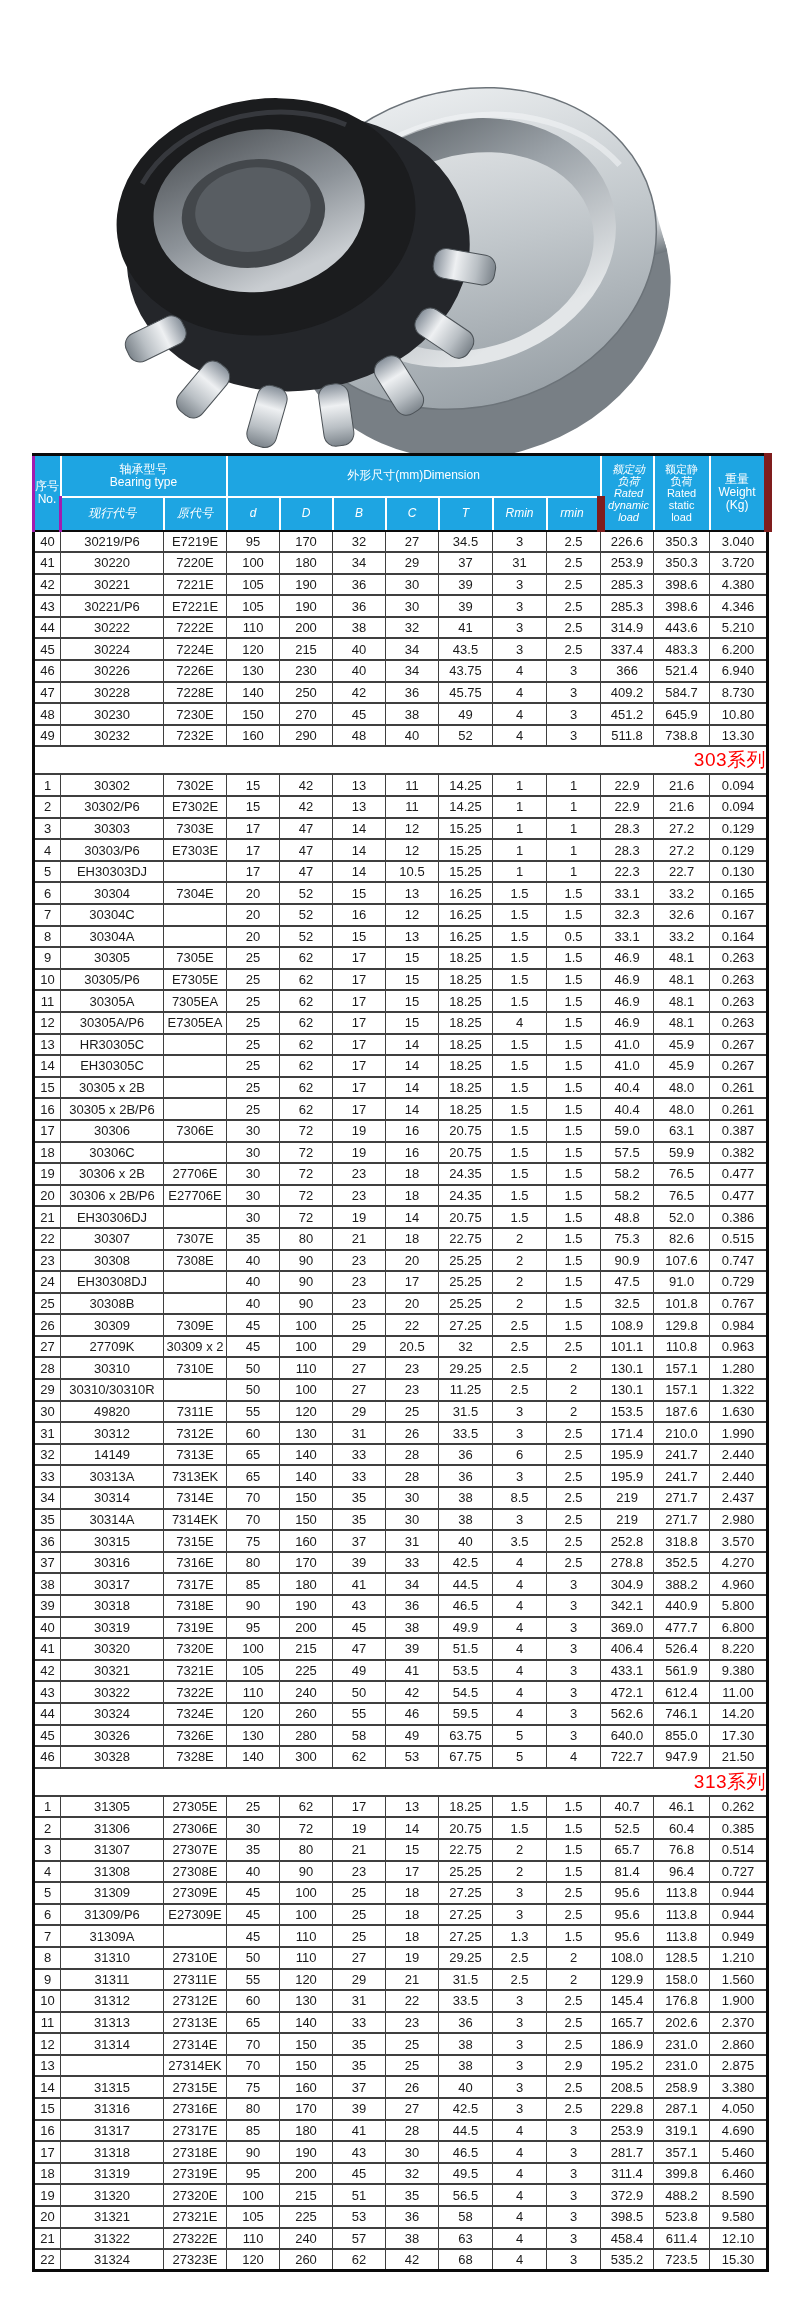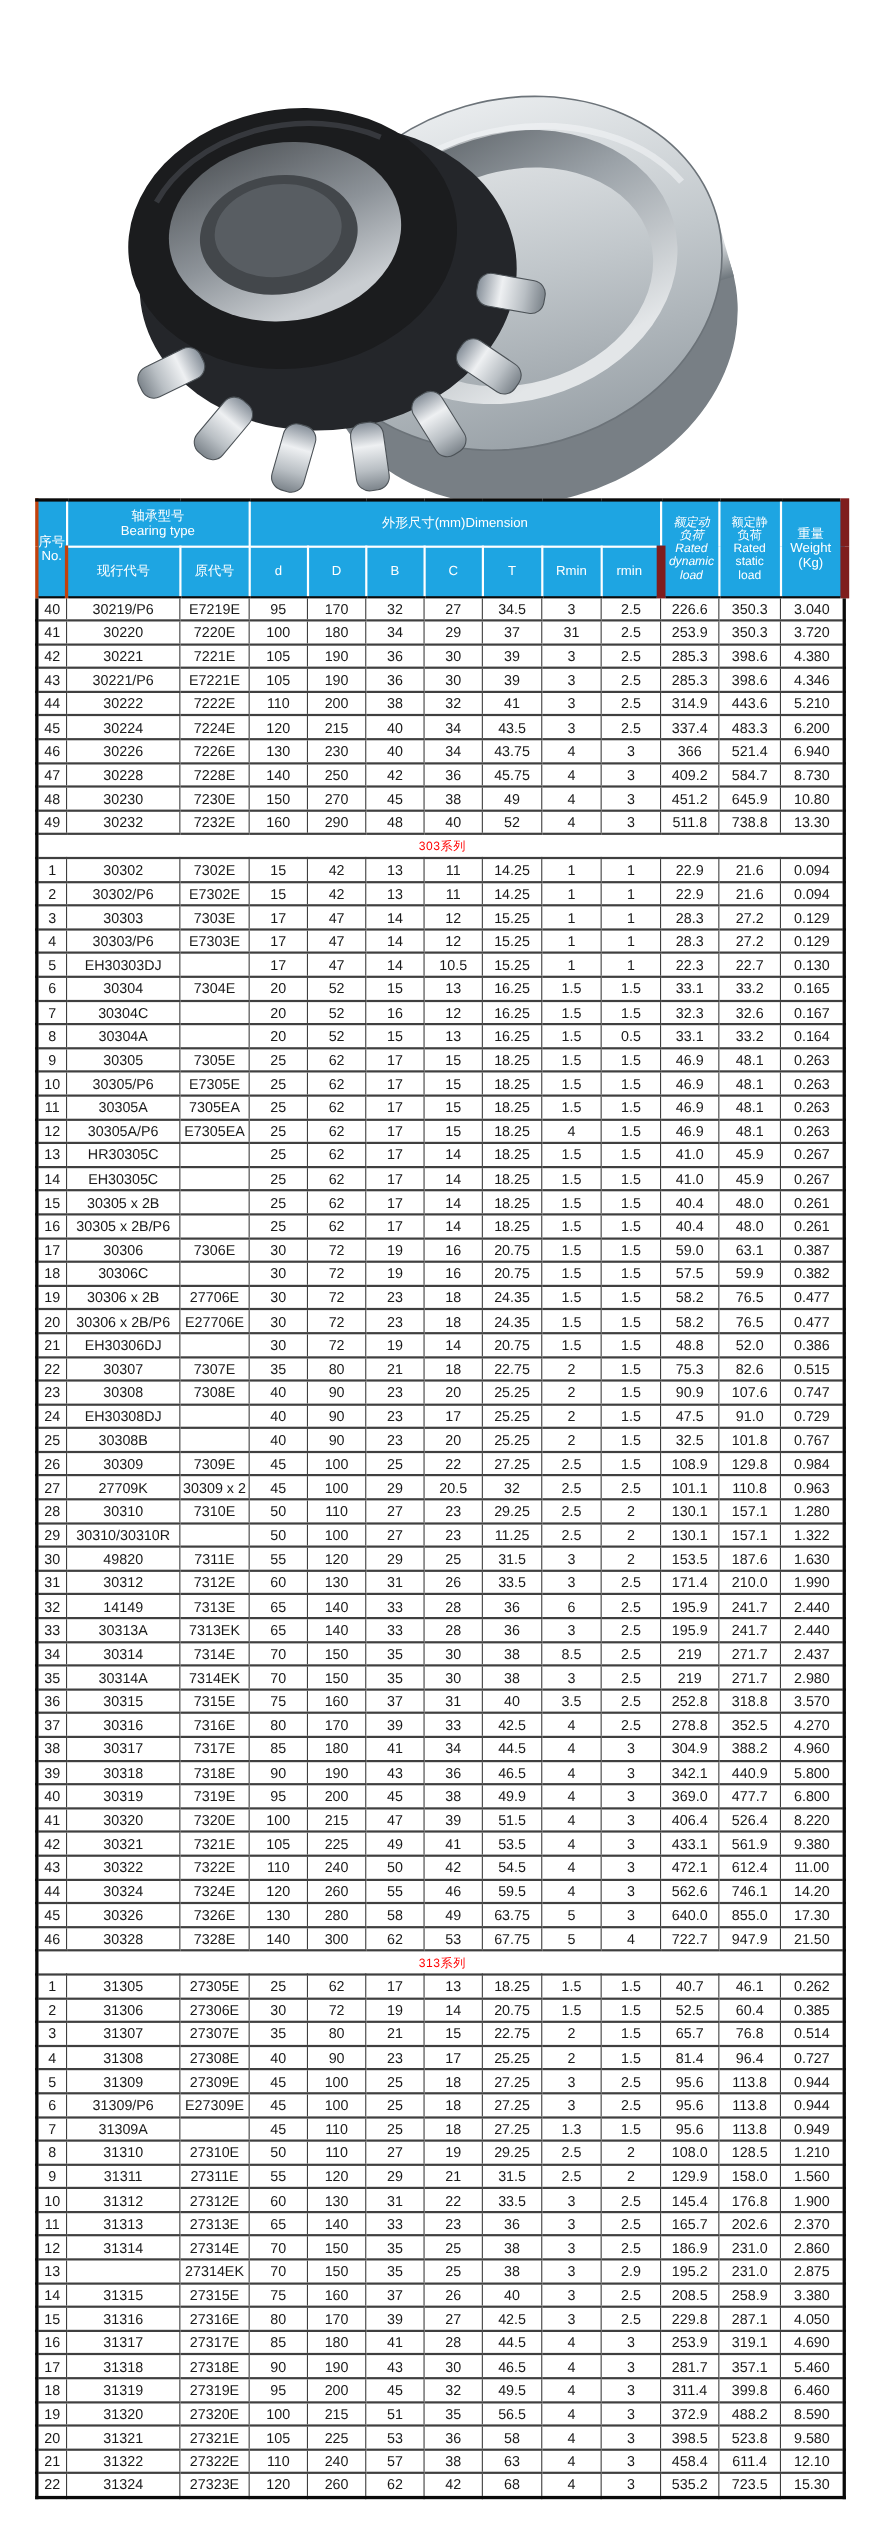--- a/index.html
+++ b/index.html
@@ -5,31 +5,31 @@
   html,body{margin:0;padding:0;background:#ffffff;}
   .page{position:relative;width:800px;height:2302px;background:#ffffff;overflow:hidden;
         font-family:"Liberation Sans","DejaVu Sans",sans-serif;}
   .photo-wrap{position:absolute;top:0;left:0;width:800px;height:453px;}
   .catalog-table{position:absolute;top:453px;left:32px;width:734px;border-collapse:collapse;
         table-layout:fixed;border:3px solid #0a0a0a;}
   .catalog-table th{background:#1EA5E2;color:#ffffff;border:2px solid #ffffff;
         font-weight:normal;font-size:12px;line-height:13px;white-space:pre-line;
         padding:0;text-align:center;vertical-align:middle;}
   .catalog-table thead tr:first-child th{border-top:3px solid #0a0a0a;}
-  .catalog-table thead th:first-child{border-left:3px solid #c2410c;}
+  .catalog-table thead th:first-child{border-left:3px solid #a21caf;}
   .catalog-table thead th:last-child{border-right:8px solid #7f1d1d;}
   .catalog-table thead tr:last-child th, .catalog-table th[rowspan]{border-bottom:2px solid #0a0a0a;}
   .catalog-table td{border:1px solid #3f3f3f;border-top-width:2px;border-bottom-width:2px;
         font-size:13px;color:#1a1a1a;text-align:center;vertical-align:middle;padding:0;
         height:17.5px;overflow:hidden;white-space:nowrap;}
   .catalog-table tr.data-row{height:21.6px;}
-  .catalog-table td.section-cell{text-align:center;color:#FF0000;font-size:11px;
+  .catalog-table td.section-cell{text-align:right;color:#FF0000;font-size:19px;
         padding-left:3px;letter-spacing:0.5px;}
   .hdr-row1{height:42px;}
-  .hdr-row2{height:46px;}
+  .hdr-row2{height:34px;font-style:italic;}
 </style>
 </head>
 <body>
 
 <div class="page">
 
   <div class="photo-wrap">
     <svg width="800" height="453" viewBox="0 0 800 453">
       <defs>
         <linearGradient id="gCupTop" x1="0" y1="0" x2="0" y2="1">

